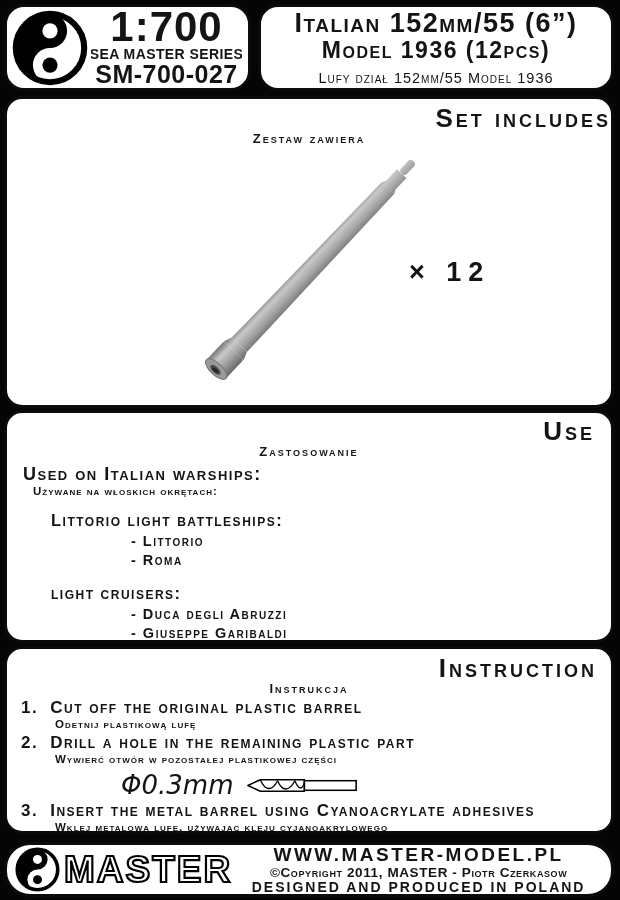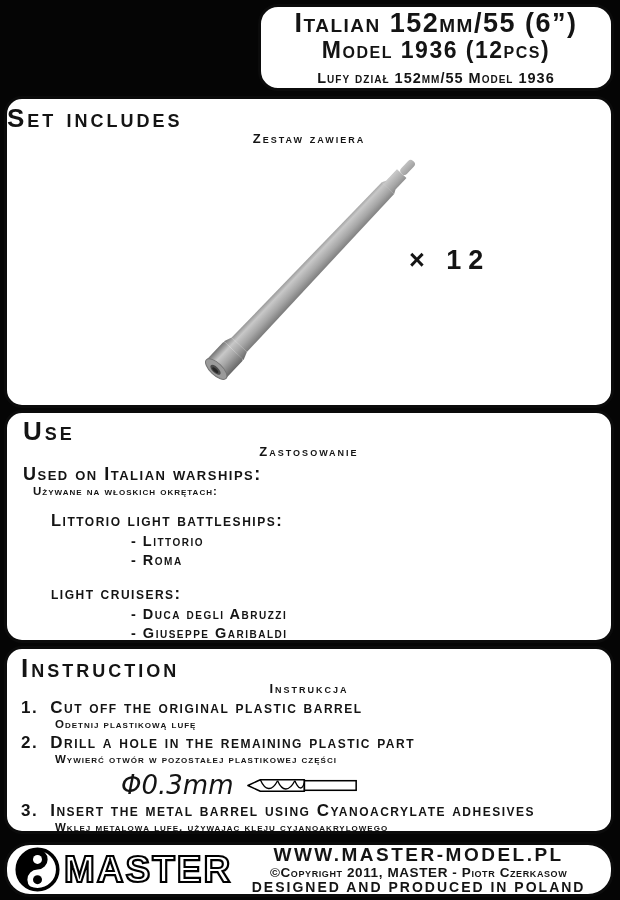--- a/index.html
+++ b/index.html
@@ -30,31 +30,31 @@
   .brand-text { flex:1; display:flex; flex-direction:column; align-items:center; overflow:hidden; }
   .brand-scale { font-size:42px; font-weight:800; letter-spacing:1px; line-height:38px; white-space:nowrap; }
   .brand-series { font-size:14px; font-weight:bold; letter-spacing:0.4px; line-height:16px; white-space:nowrap; }
   .brand-code { font-size:25px; font-weight:bold; letter-spacing:0.5px; line-height:25px; white-space:nowrap; }
 
   .panel-title { left:258px; top:4px; width:356px; height:87px; border-radius:20px;
                  display:flex; flex-direction:column; align-items:center; justify-content:center; padding:4px 8px;text-align:center; }
   .product-line1 { font-size:27px; font-weight:bold; letter-spacing:1.5px; line-height:29px; white-space:nowrap; }
   .product-line2 { font-size:23px; font-weight:bold; letter-spacing:1.5px; line-height:25px; white-space:nowrap; }
   .title-rule { width:280px; height:2px; background:#111; margin:4px 0 3px; }
-  .product-sub { font-size:14.5px; font-weight:bold; letter-spacing:1px; line-height:16px; white-space:nowrap; }
-
-  
-  .section-title { text-align:left; font-size:26px; font-weight:bold; letter-spacing:3px; line-height:28px; }
+  .product-sub { font-size:14.5px; font-weight:normal; letter-spacing:1px; line-height:16px; white-space:nowrap; }
+
+  
+  .section-title { text-align:right; font-size:26px; font-weight:bold; letter-spacing:3px; line-height:28px; }
   .section-sub   { text-align:center; font-size:13px; font-weight:bold; letter-spacing:2px; line-height:14px; }
 
   
   .panel-set { left:4px; top:96px; width:610px; height:312px; padding-top:5px; }
   .barrel-wrap { position:absolute; left:148px; top:36px; width:320px; height:260px; }
   .barrel-wrap svg { width:320px; height:260px; display:block; }
-  .qty { position:absolute; left:402px; top:146px; font-size:27px; font-weight:bold; letter-spacing:7px; white-space:nowrap; }
+  .qty { position:absolute; left:402px; top:158px; font-size:27px; font-weight:bold; letter-spacing:7px; white-space:nowrap; }
 
   
   .panel-use { left:4px; top:410px; width:610px; height:233px; padding:4px 16px 0 16px; }
   .use-heading { font-size:18px; font-weight:bold; letter-spacing:1.5px; line-height:19px; margin-top:6px; }
   .use-heading-pl { font-size:11.5px; font-weight:bold; letter-spacing:1px; line-height:13px; margin:1px 0 0 10px; }
   .ship-group { margin-left:28px; }
   .ship-group.g1 { margin-top:13px; }
   .ship-group.g2 { margin-top:15px; }
   .group-label { font-size:16.5px; font-weight:bold; letter-spacing:1.5px; line-height:18px; }
   .ship-list { list-style:none; margin:3px 0 0 80px; padding:0; }
@@ -81,20 +81,35 @@
   .footer-text { flex:1; display:flex; flex-direction:column; align-items:center; overflow:hidden;text-align:right; }
   .footer-site { font-size:19px; font-weight:bold; letter-spacing:2.5px; line-height:20px; white-space:nowrap; }
   .footer-copy { font-size:13.5px; font-weight:bold; letter-spacing:0.6px; line-height:15px; white-space:nowrap; }
   .footer-made { font-size:14px; font-weight:bold; letter-spacing:2px; line-height:15px; white-space:nowrap; }
 </style>
 </head>
 <body>
 
 <div class="page">
 
+  <div class="panel panel-brand">
+    <div class="brand-logo">
+      <svg viewBox="0 0 100 100" aria-hidden="true">
+        <circle cx="50" cy="50" r="45" fill="#fff" stroke="#000" stroke-width="8"></circle>
+        <path d="M50,5 A45,45 0 0 0 50,95 A22.5,22.5 0 0 1 50,50 A22.5,22.5 0 0 0 50,5 Z" fill="#000"></path>
+        <circle cx="50" cy="27.5" r="10" fill="#fff"></circle>
+        <circle cx="50" cy="72.5" r="10" fill="#000"></circle>
+      </svg>
+    </div>
+    <div class="brand-text">
+      <div class="brand-scale">1:700</div>
+      <div class="brand-series">SEA MASTER SERIES</div>
+      <div class="brand-code">SM-700-027</div>
+    </div>
+  </div>
 
   <div class="panel panel-title">
     <div class="product-line1 sc">Italian 152mm/55 (6”)</div>
     <div class="product-line2 sc">Model 1936 (12pcs)</div>
     <div class="title-rule"></div>
     <div class="product-sub sc">Lufy dział 152mm/55 Model 1936</div>
   </div>
 
   <div class="panel panel-set">
     <div class="section-title sc">Set includes</div>

